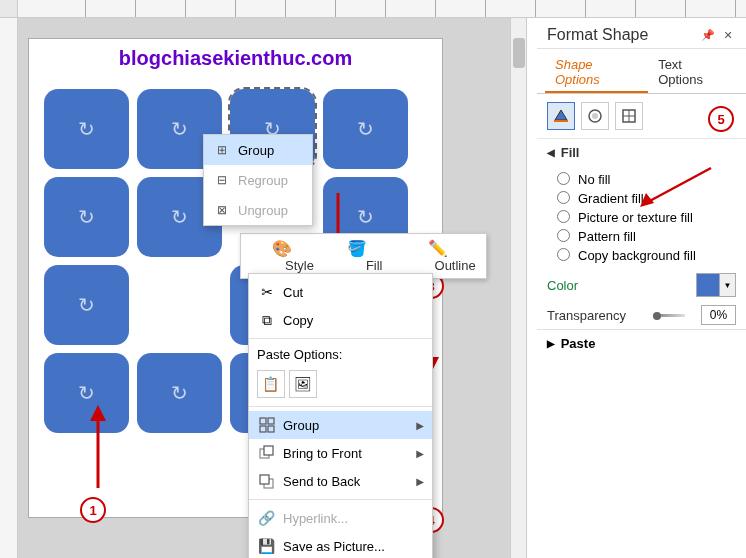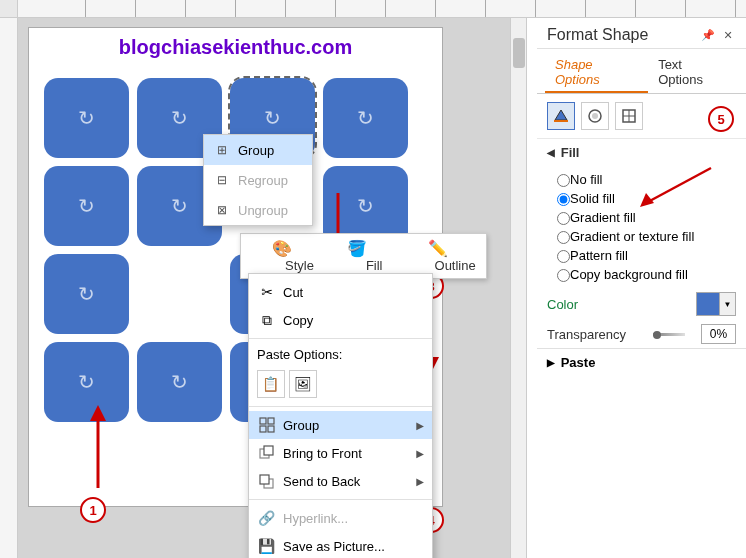--- a/index.html
+++ b/index.html
@@ -48,21 +48,21 @@
     .canvas-area {
       flex: 1;
       background: #d4d4d4;
       position: relative;
       overflow: hidden;
     }
 
     
     .slide-canvas {
       position: absolute;
-      top: 9px;
+      top: 20px;
       left: 10px;
       width: 415px;
       height: 480px;
       background: white;
       border: 1px solid #aaa;
       overflow: hidden;
     }
 
     
     .blog-title {
@@ -309,22 +309,22 @@
       margin-right: 6px;
       font-size: 10px;
     }
 
     
     .fill-options {
       padding: 4px 20px;
     }
     .radio-item {
       display: flex;
-      align-items: flex-end;
-      gap: 0;
+      align-items: flex-start;
+      gap: 8px;
       padding: 2px 0;
       font-size: 13px;
     }
     .radio-item input[type=radio] {
       margin: 0;
     }
 
     
     .prop-row {
       display: flex;
@@ -686,30 +686,26 @@
       <span class="arrow">◀</span>
       <span>Fill</span>
     </div>
 
     <div class="fill-options">
       <div class="radio-item">
         <input type="radio" name="fill" style="">
         <label>No fill</label>
       </div>
       <div class="radio-item">
-        <input type="radio" name="fill" checked="" style="">
-        <label>Solid fill</label>
+        <input type="radio" name="fill" style="">
+        <label>Gradient fill</label>
       </div>
       <div class="radio-item">
         <input type="radio" name="fill" style="">
-        <label>Gradient fill</label>
-      </div>
-      <div class="radio-item">
-        <input type="radio" name="fill" style="">
-        <label>Gradient or texture fill</label>
+        <label>Picture or texture fill</label>
       </div>
       <div class="radio-item">
         <input type="radio" name="fill" style="">
         <label>Pattern fill</label>
       </div>
       <div class="radio-item">
         <input type="radio" name="fill" style="">
         <label>Copy background fill</label>
       </div>
     </div>

